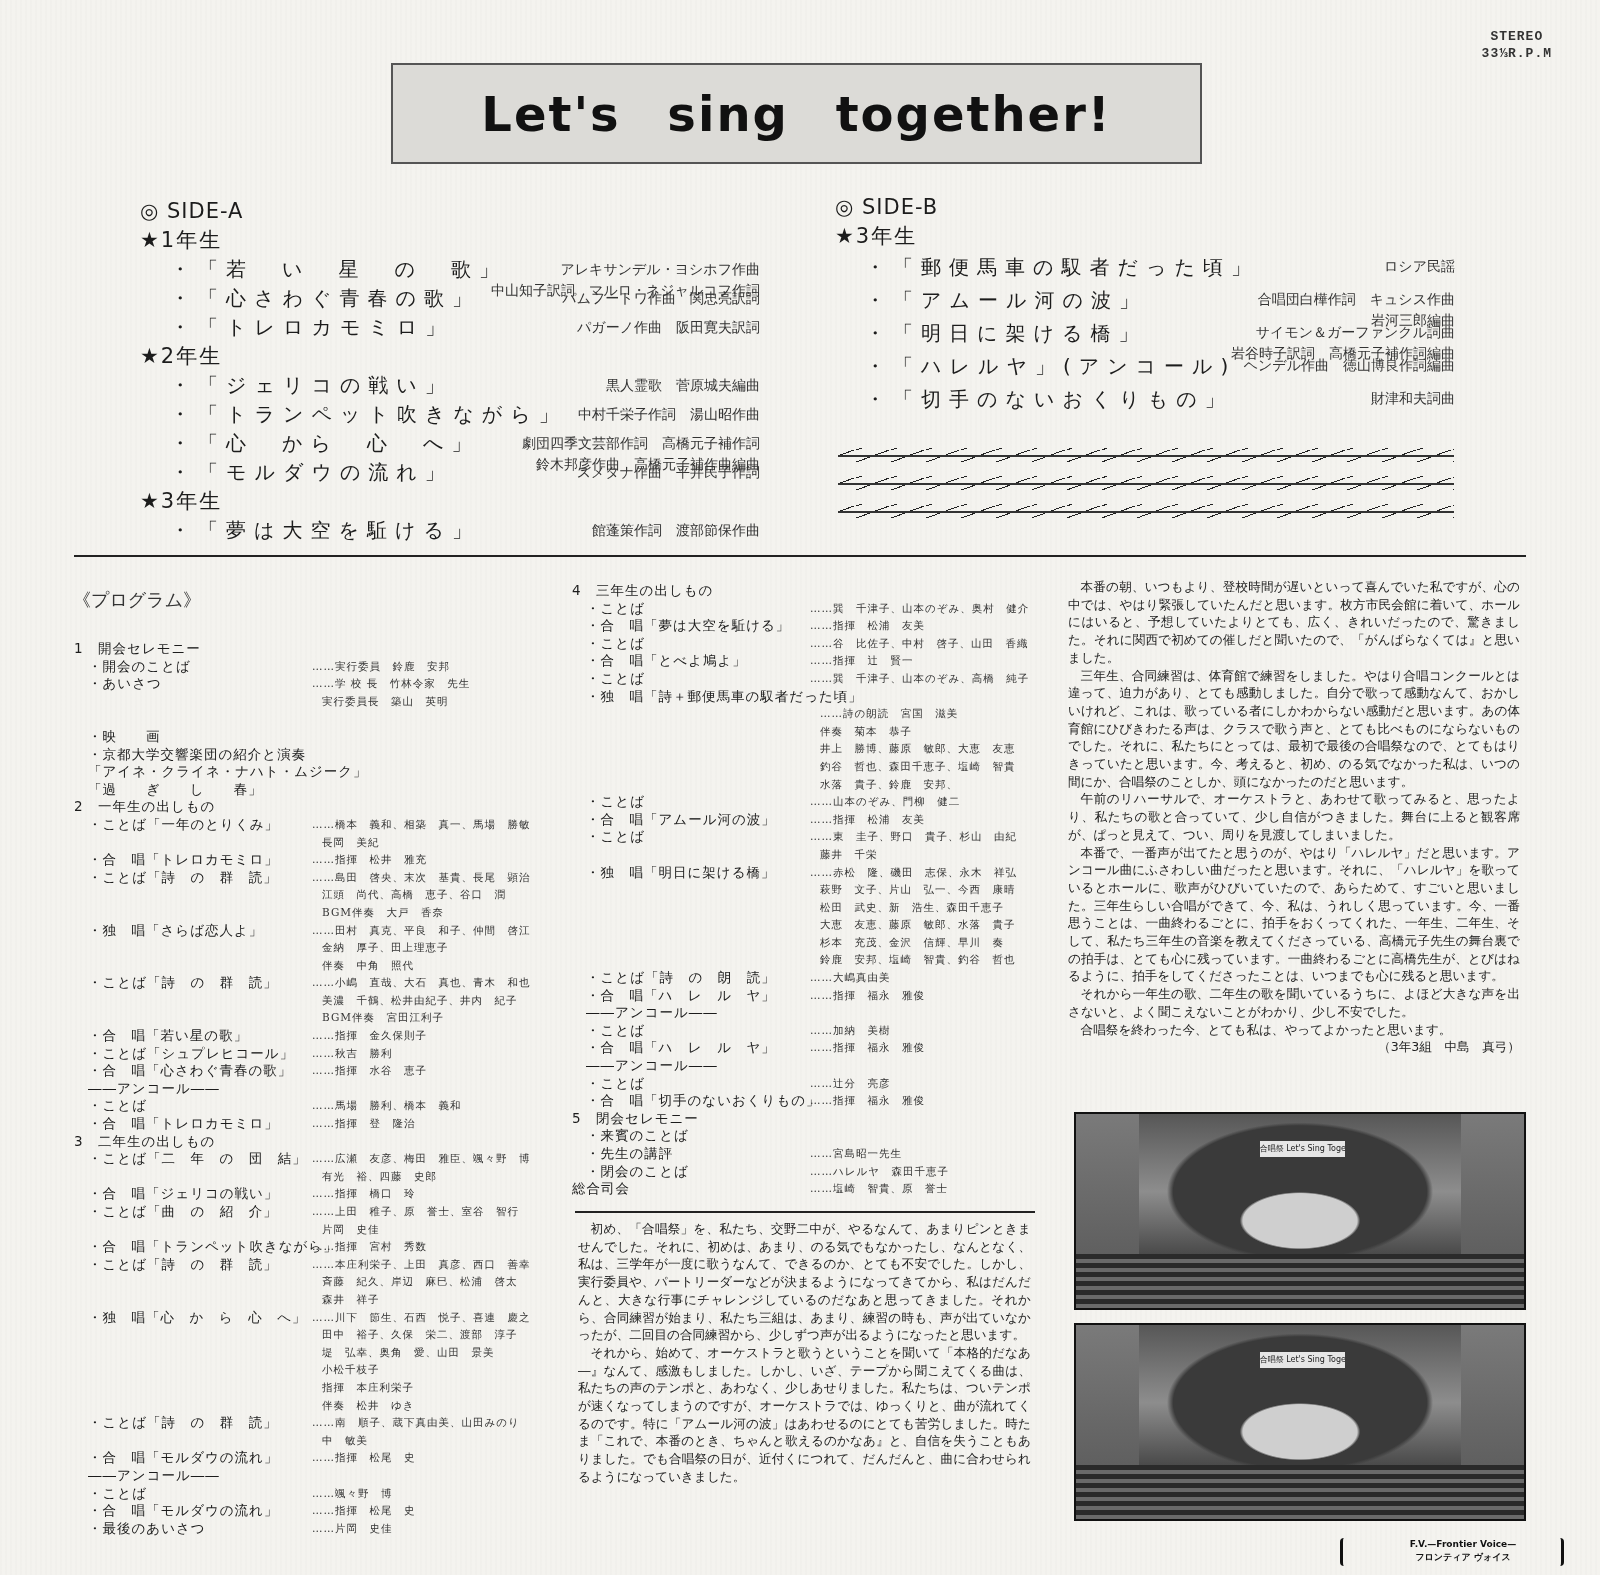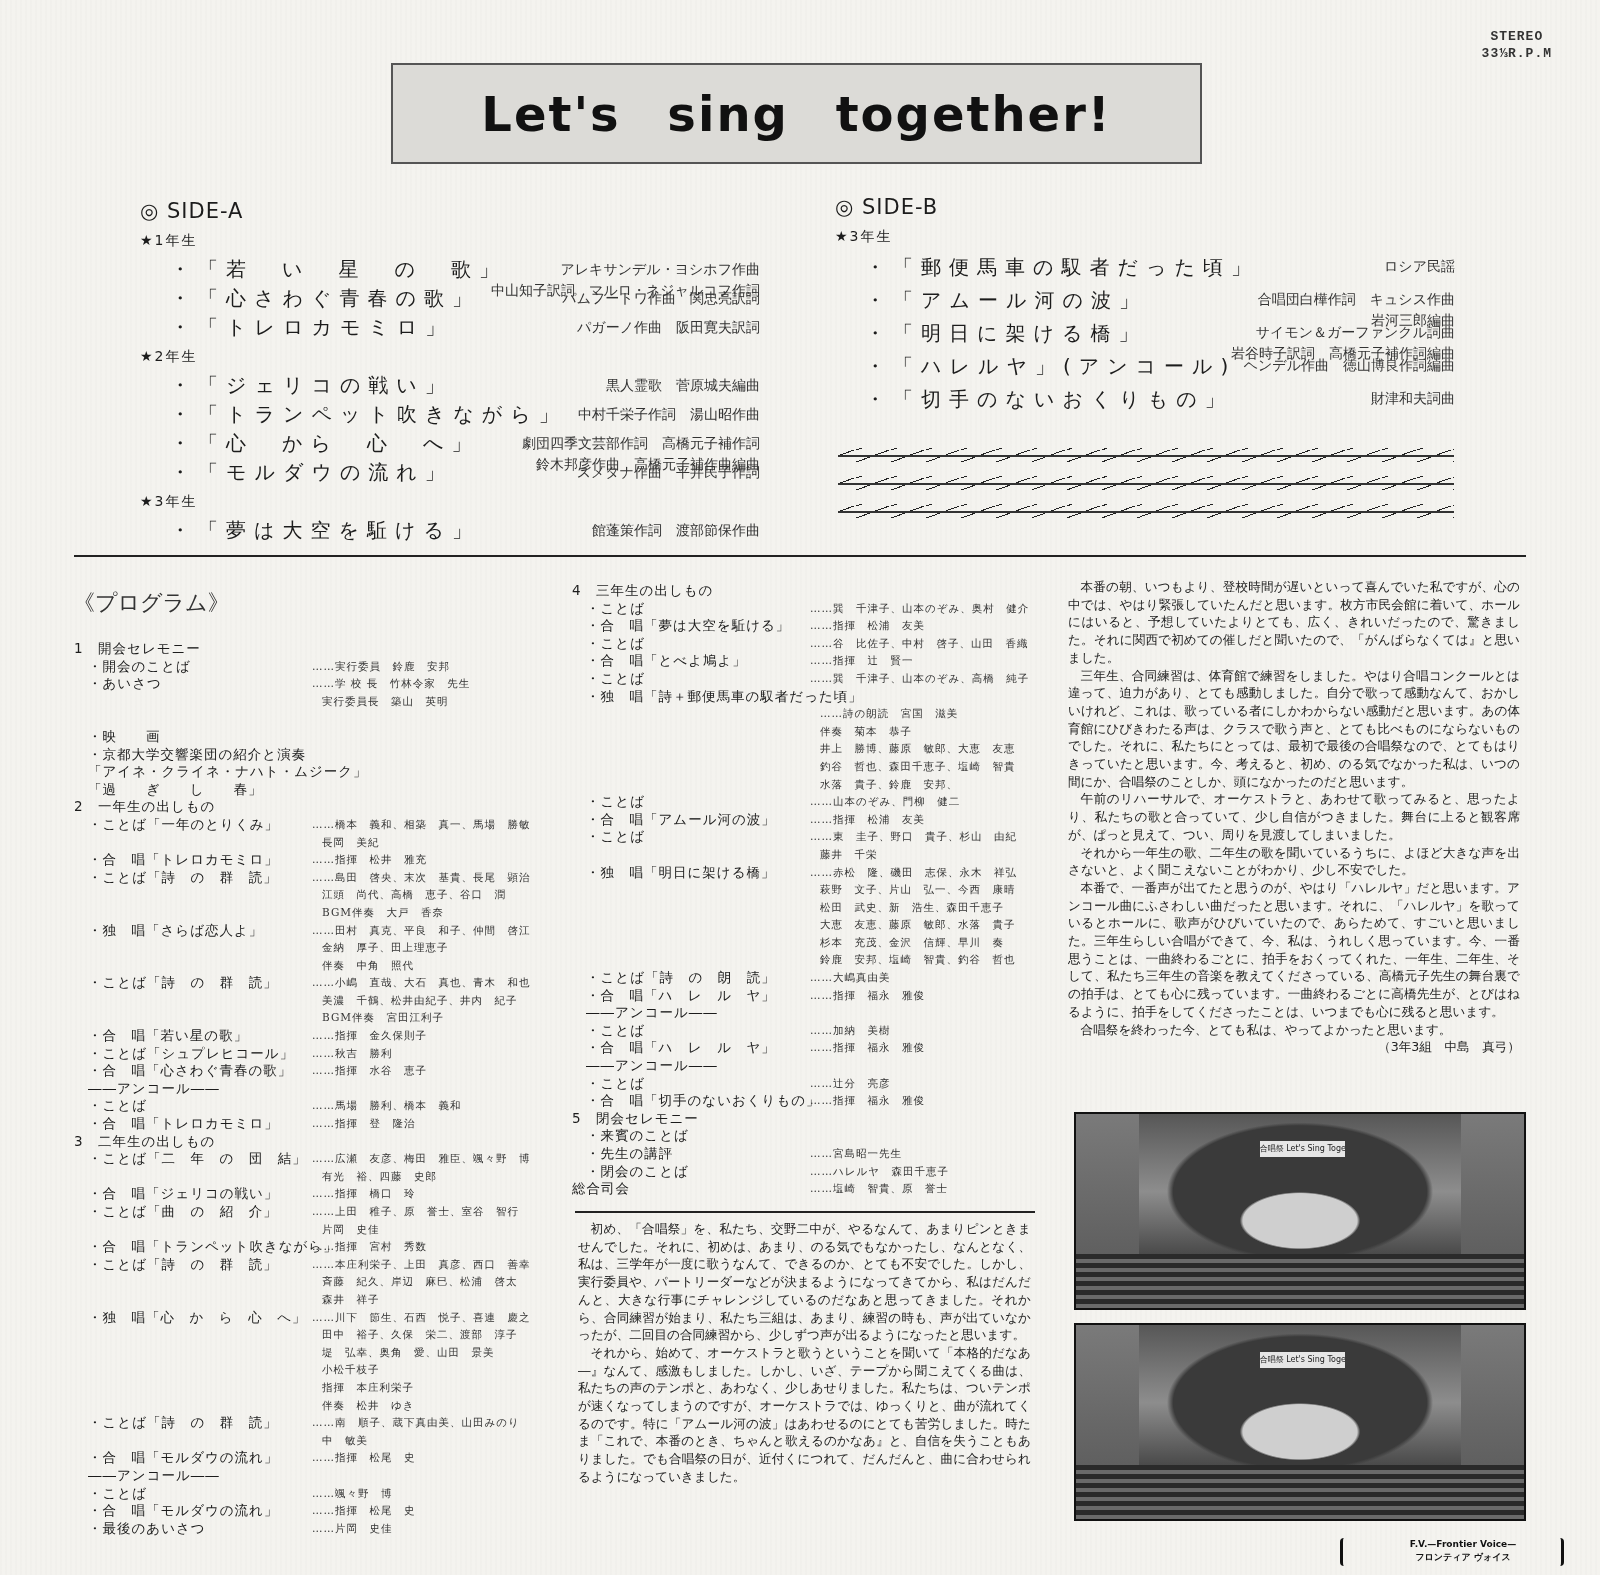--- a/index.html
+++ b/index.html
@@ -26,21 +26,21 @@
     display: flex; align-items: center; justify-content: center;
   }
   .title-box span {
     font-family: "DejaVu Sans", sans-serif; font-weight: bold; font-size: 48px;
     letter-spacing: 2px; word-spacing: 28px; color: #111;
   }
   .side { position: absolute; }
   .side-a { left: 140px; top: 196px; width: 620px; }
   .side-b { left: 835px; top: 192px; width: 620px; }
   .side-head { font-size: 21px; height: 30px; line-height: 30px; letter-spacing: 1px; }
-  .grade { font-size: 14px; height: 29px; line-height: 29px; letter-spacing: 2px; }
+  .grade { font-size: 21px; height: 29px; line-height: 29px; letter-spacing: 2px; }
   .track { position: relative; height: 29px; line-height: 29px; }
   .track .song {
     position: absolute; left: 30px; font-size: 20px; letter-spacing: 8px; white-space: nowrap;
   }
   .track .credit {
     position: absolute; right: 0; top: 4px; font-size: 14px; line-height: 21px;
     text-align: right; color: #333; white-space: pre-line;
   }
   .side-b .track { height: 33px; line-height: 33px; }
   .side-b .track .credit { top: 5px; }
@@ -51,21 +51,21 @@
       repeating-linear-gradient(160deg, transparent 0 5px, #222 5px 6px, transparent 6px 12px);
     border-top: 2px solid transparent;
     position: relative;
   }
   .deco-line::after {
     content: ""; position: absolute; left: 0; right: 0; top: 5px; height: 2px; background: #333;
   }
   .hr-main { position: absolute; left: 74px; top: 555px; width: 1452px; height: 2px; background: #222; }
   .hr-mid { position: absolute; left: 575px; top: 1211px; width: 460px; height: 2px; background: #222; }
 
-  .program-title { position: absolute; left: 73px; top: 588px; font-size: 22px; color: #333; }
+  .program-title { position: absolute; left: 73px; top: 588px; font-size: 18px; color: #333; }
   .col { position: absolute; font-size: 13.5px; }
   .col-1 { left: 74px; top: 640px; width: 470px; }
   .col-2 { left: 572px; top: 582px; width: 470px; }
   .row { position: relative; height: 17.6px; line-height: 17.6px; white-space: nowrap; }
   .row .left { position: absolute; left: 0; letter-spacing: 1px; }
   .row .right {
     position: absolute; left: 238px; font-family: "DejaVu Serif", serif; font-size: 10.5px;
     color: #333; letter-spacing: 1px;
   }
   .row.section .left { letter-spacing: 1px; }
@@ -553,22 +553,22 @@
 
   <div class="essay essay-1">
     <p>初め、「合唱祭」を、私たち、交野二中が、やるなんて、あまりピンときませんでした。それに、初めは、あまり、のる気でもなかったし、なんとなく、私は、三学年が一度に歌うなんて、できるのか、とても不安でした。しかし、実行委員や、パートリーダーなどが決まるようになってきてから、私はだんだんと、大きな行事にチャレンジしているのだなあと思ってきました。それから、合同練習が始まり、私たち三組は、あまり、練習の時も、声が出ていなかったが、二回目の合同練習から、少しずつ声が出るようになったと思います。</p>
     <p>それから、始めて、オーケストラと歌うということを聞いて「本格的だなあ―』なんて、感激もしました。しかし、いざ、テープから聞こえてくる曲は、私たちの声のテンポと、あわなく、少しあせりました。私たちは、ついテンポが速くなってしまうのですが、オーケストラでは、ゆっくりと、曲が流れてくるのです。特に「アムール河の波」はあわせるのにとても苦労しました。時たま「これで、本番のとき、ちゃんと歌えるのかなあ』と、自信を失うこともありました。でも合唱祭の日が、近付くにつれて、だんだんと、曲に合わせられるようになっていきました。</p>
   </div>
 
   <div class="essay essay-2">
     <p>本番の朝、いつもより、登校時間が遅いといって喜んでいた私ですが、心の中では、やはり緊張していたんだと思います。枚方市民会館に着いて、ホールにはいると、予想していたよりとても、広く、きれいだったので、驚きました。それに関西で初めての催しだと聞いたので、「がんばらなくては』と思いました。</p>
     <p>三年生、合同練習は、体育館で練習をしました。やはり合唱コンクールとは違って、迫力があり、とても感動しました。自分で歌って感動なんて、おかしいけれど、これは、歌っている者にしかわからない感動だと思います。あの体育館にひびきわたる声は、クラスで歌う声と、とても比べものにならないものでした。それに、私たちにとっては、最初で最後の合唱祭なので、とてもはりきっていたと思います。今、考えると、初め、のる気でなかった私は、いつの間にか、合唱祭のことしか、頭になかったのだと思います。</p>
     <p>午前のリハーサルで、オーケストラと、あわせて歌ってみると、思ったより、私たちの歌と合っていて、少し自信がつきました。舞台に上ると観客席が、ぱっと見えて、つい、周りを見渡してしまいました。</p>
+    <p>本番で、一番声が出てたと思うのが、やはり「ハレルヤ」だと思います。アンコール曲にふさわしい曲だったと思います。それに、「ハレルヤ」を歌っているとホールに、歌声がひびいていたので、あらためて、すごいと思いました。三年生らしい合唱ができて、今、私は、うれしく思っています。今、一番思うことは、一曲終わるごとに、拍手をおくってくれた、一年生、二年生、そして、私たち三年生の音楽を教えてくださっている、高橋元子先生の舞台裏での拍手は、とても心に残っています。一曲終わるごとに高橋先生が、とびはねるように、拍手をしてくださったことは、いつまでも心に残ると思います。</p>
     <p>それから一年生の歌、二年生の歌を聞いているうちに、よほど大きな声を出さないと、よく聞こえないことがわかり、少し不安でした。</p>
-    <p>本番で、一番声が出てたと思うのが、やはり「ハレルヤ」だと思います。アンコール曲にふさわしい曲だったと思います。それに、「ハレルヤ」を歌っているとホールに、歌声がひびいていたので、あらためて、すごいと思いました。三年生らしい合唱ができて、今、私は、うれしく思っています。今、一番思うことは、一曲終わるごとに、拍手をおくってくれた、一年生、二年生、そして、私たち三年生の音楽を教えてくださっている、高橋元子先生の舞台裏での拍手は、とても心に残っています。一曲終わるごとに高橋先生が、とびはねるように、拍手をしてくださったことは、いつまでも心に残ると思います。</p>
     <p>合唱祭を終わった今、とても私は、やってよかったと思います。</p>
     <div class="sign">（3年3組　中島　真弓）</div>
   </div>
 
   <div class="photo photo-1">
     <div class="stage-l"></div>
     <div class="stage-r"></div>
     <div class="banner">合唱祭 Let's Sing Together</div>
     <div class="seats"></div>
   </div>

